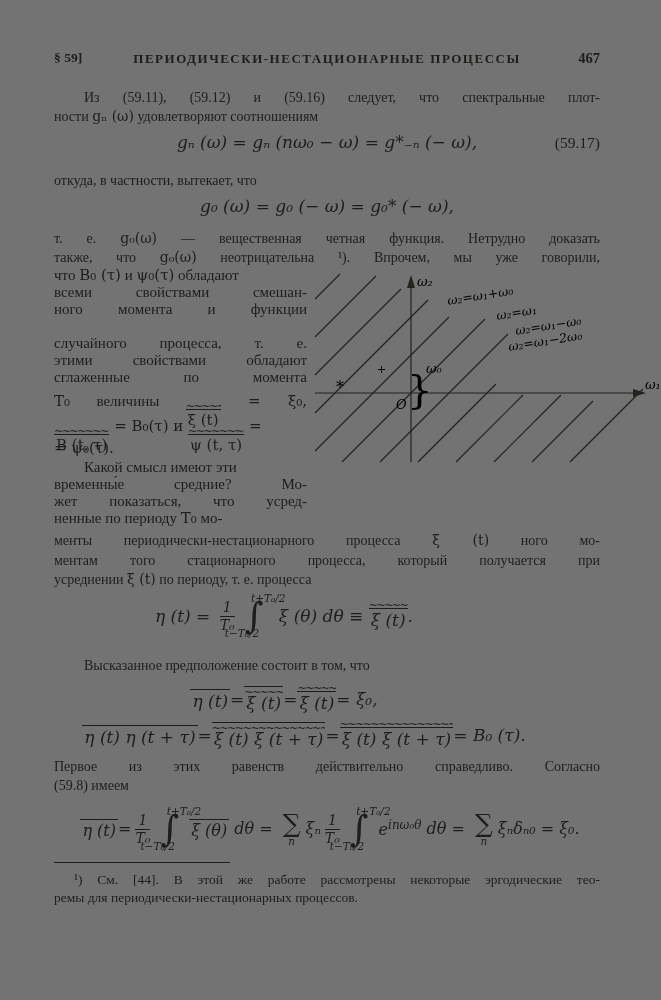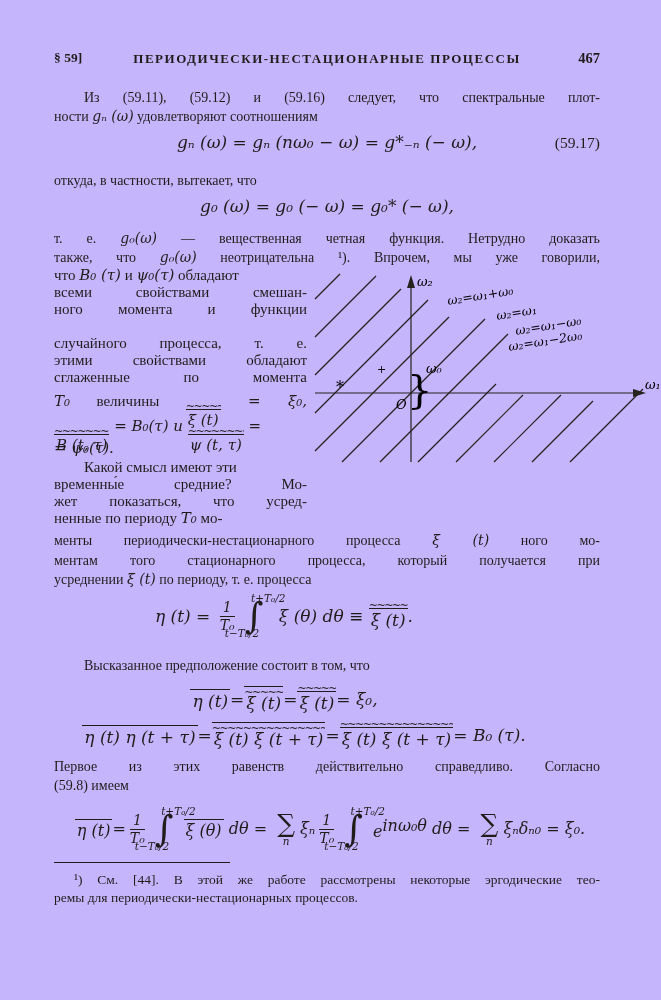--- a/index.html
+++ b/index.html
@@ -1,23 +1,23 @@
 <!DOCTYPE html>
 <html><head>
 <meta charset="utf-8">
 <style>
   html,body{margin:0;padding:0;}
-  .page{position:relative;width:661px;height:1000px;background:#c4b5fd;color:#1f1d1a;
+  .page{position:relative;width:661px;height:1000px;background:#737373;color:#1f1d1a;
         font-family:"Liberation Serif", serif;overflow:hidden;}
   .ln{position:absolute;left:54px;width:546px;font-size:14px;line-height:19px;white-space:nowrap;}
   .j{text-align:justify;text-align-last:justify;white-space:normal;}
   .ind{left:84px;width:516px;}
   .lcl{position:absolute;left:54px;width:253px;font-size:15px;line-height:17px;white-space:normal;}
   .lcj{text-align:justify;text-align-last:justify;}
-  .m{font-family:"DejaVu Serif","DejaVu Sans",serif;font-style:italic;}
+  .m{font-family:"DejaVu Serif","DejaVu Sans",serif;}
   .hdr-sec{position:absolute;left:54px;top:50px;font-size:13.5px;font-weight:bold;}
   .hdr-title{position:absolute;left:54px;top:51px;width:546px;text-align:center;
              font-size:13px;font-weight:bold;letter-spacing:1.5px;}
   .hdr-num{position:absolute;left:540px;top:50px;width:60px;text-align:right;font-size:14.5px;font-weight:bold;}
   .eq{position:absolute;left:54px;width:546px;text-align:center;
       font-family:"DejaVu Serif","DejaVu Sans",serif;font-style:italic;font-size:17px;}
   .eqnum{position:absolute;left:520px;width:80px;text-align:right;font-style:normal;
          font-family:"Liberation Serif",serif;font-size:15.5px;}
   .eqrow{position:absolute;display:flex;align-items:center;justify-content:center;
          font-family:"DejaVu Serif","DejaVu Sans",serif;font-style:italic;font-size:17px;line-height:1;}
@@ -227,21 +227,21 @@
     <span class="tok">ξₙ</span>
     <span class="frac">
         <span class="num">1</span>
         <span class="den">T₀</span>
       </span>
     <span class="intw">
         <span class="lim top">t+T₀/2</span>
         <span class="int">∫</span>
         <span class="lim bot">t−T₀/2</span>
       </span>
-    <span class="tok"><span>e</span><sup style="font-size:16px">inω₀θ</sup></span>
+    <span class="tok"><span>e</span><sup style="font-size:12px">inω₀θ</sup></span>
     <span class="tok"> dθ = </span>
     <span class="sumw">
         <span class="sum">∑</span>
         <span class="sub">n</span>
       </span>
     <span class="tok">ξₙδₙ₀ = ξ₀.</span>
   </div>
 
   <div class="fnrule"></div>
   <div class="fn ind2 j" style="top:871px">¹) См. [44]. В этой же работе рассмотрены некоторые эргодические тео-</div>

